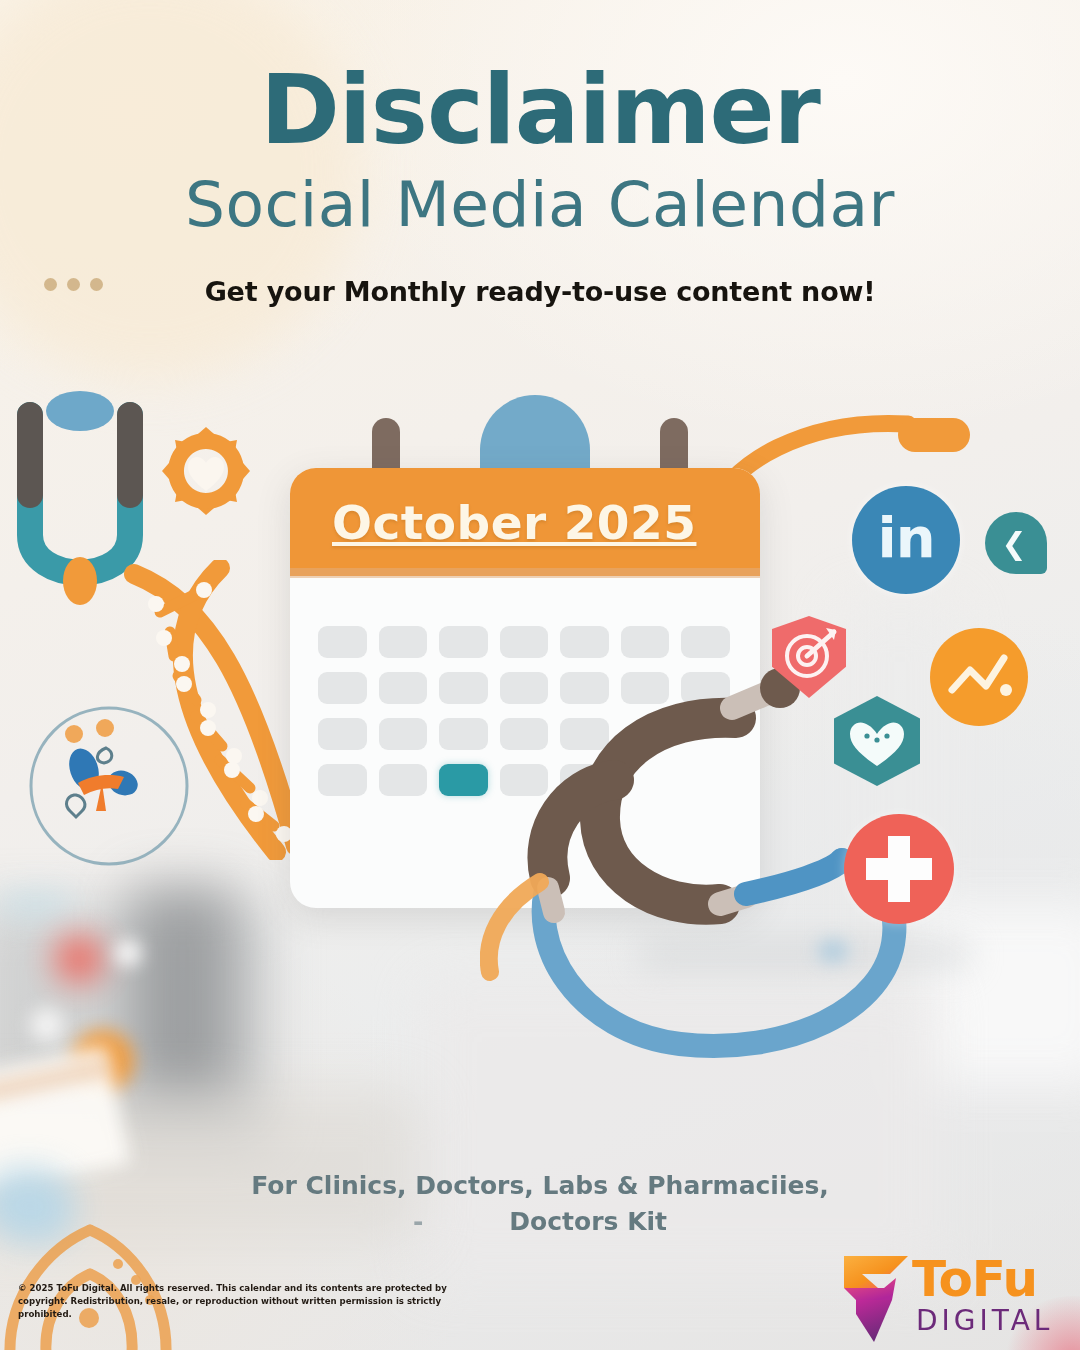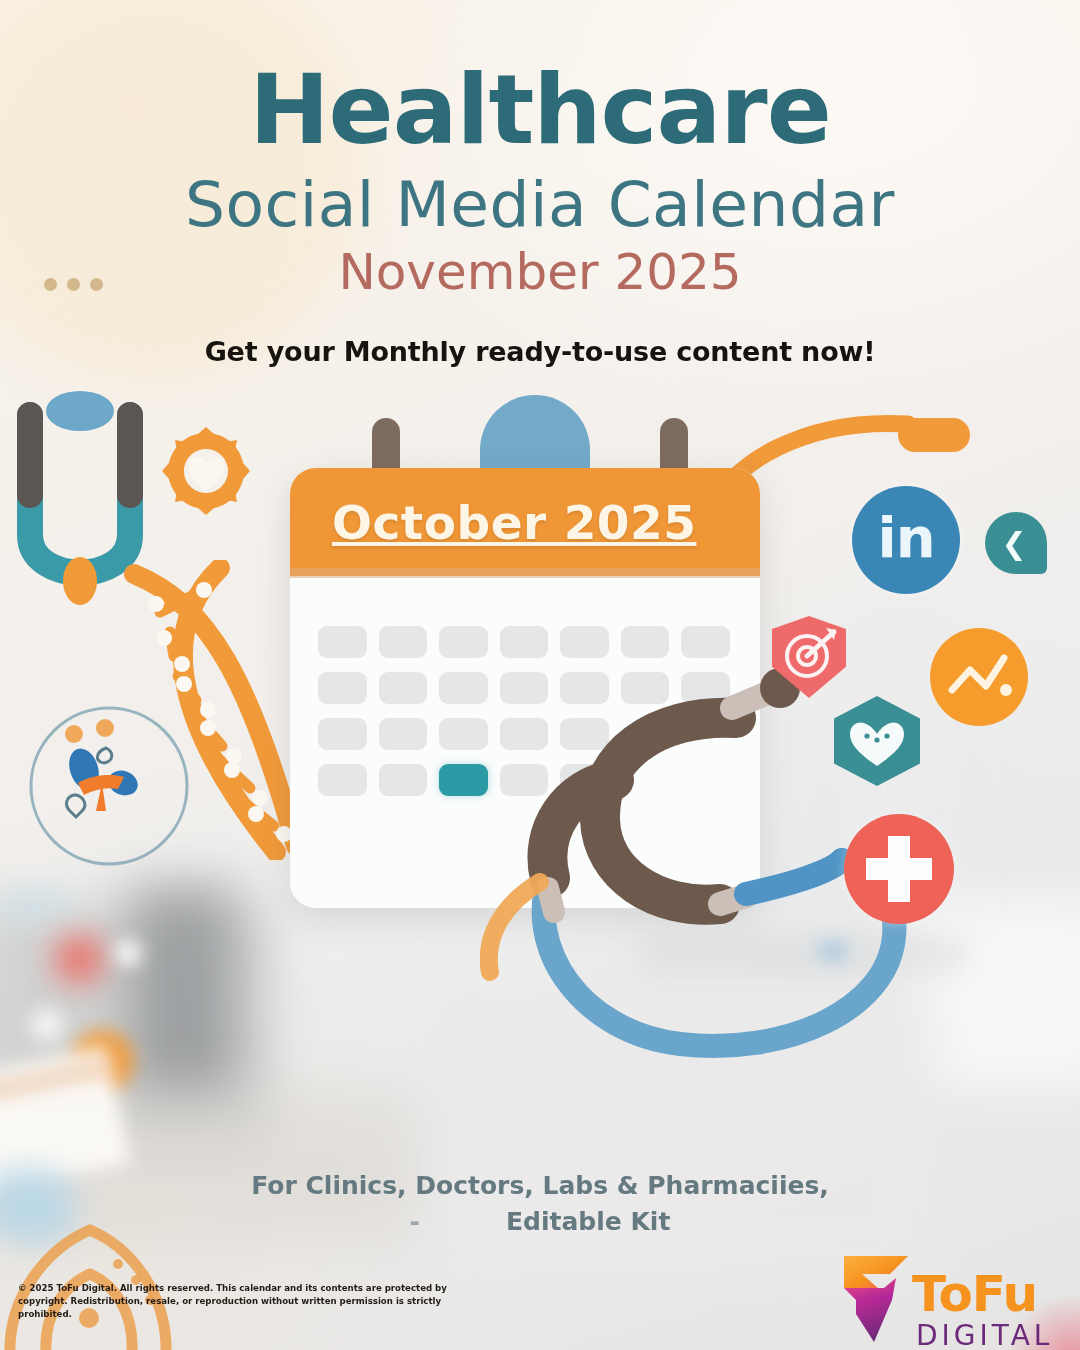--- a/index.html
+++ b/index.html
@@ -226,21 +226,21 @@
     color:#231b14;
   }
   #legal .blk { margin-bottom:8px; }
 
   
   #logo { position:absolute; left:838px; top:1252px; width:232px; height:92px; }
   #logo-mark { position:absolute; left:0; top:0; width:74px; height:92px; }
   #logo-text { position:absolute; left:74px; top:2px; width:160px; }
   #logo-tofu {
     font-family:"DejaVu Sans", sans-serif; font-weight:bold;
-    font-size:50px; line-height:1; color:#f6921e; letter-spacing:-1px;margin-top:15px;
+    font-size:50px; line-height:1; color:#f6921e; letter-spacing:-1px;
   }
   #logo-digital {
     font-family:"DejaVu Sans", sans-serif;
     font-size:28px; line-height:1.1; color:#6c2a7a;
     letter-spacing:4px; padding-left:4px; margin-top:2px;
   }
   #logo-glow {
     position:absolute; left:160px; top:44px; width:150px; height:130px;
     background:radial-gradient(circle, rgba(233,74,96,.55) 0%, rgba(233,74,96,0) 68%);
     border-radius:50%;
@@ -450,29 +450,28 @@
 
   <div id="ic-smallblue" class="icon-badge blur-s"></div>
 
   <div id="dots-tl">
     <span></span>
     <span></span>
     <span></span>
   </div>
 
   <div id="headline">
-    <div id="h-title">Healthcare</div>
+    <div id="h-title">Disclaimer</div>
     <div id="h-sub">Social Media Calendar</div>
-    <div id="h-month">November 2025</div>
     <div id="h-cta">Get your Monthly ready-to-use content now!</div>
   </div>
 
   <div id="tagline">
     <span>For Clinics, Doctors, Labs &amp; Pharmaciies,</span>
-    <span class="l2"><span class="dash">-</span><span>Editable Kit</span></span>
+    <span class="l2"><span class="dash">-</span><span>Doctors Kit</span></span>
   </div>
 
   <div id="legal">
     <div class="blk">© 2025 ToFu Digital. All rights reserved. This calendar and its contents are protected by copyright. Redistribution, resale, or reproduction without written permission is strictly prohibited.</div>
   </div>
 
   <div id="logo">
     <div id="logo-glow"></div>
     <svg id="logo-mark" viewBox="0 0 74 92">
       <defs>

